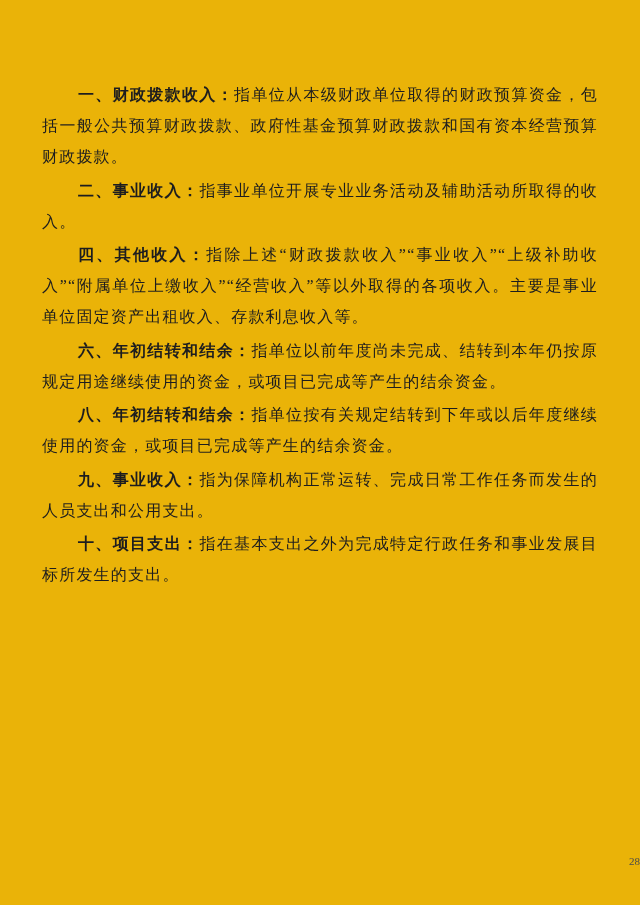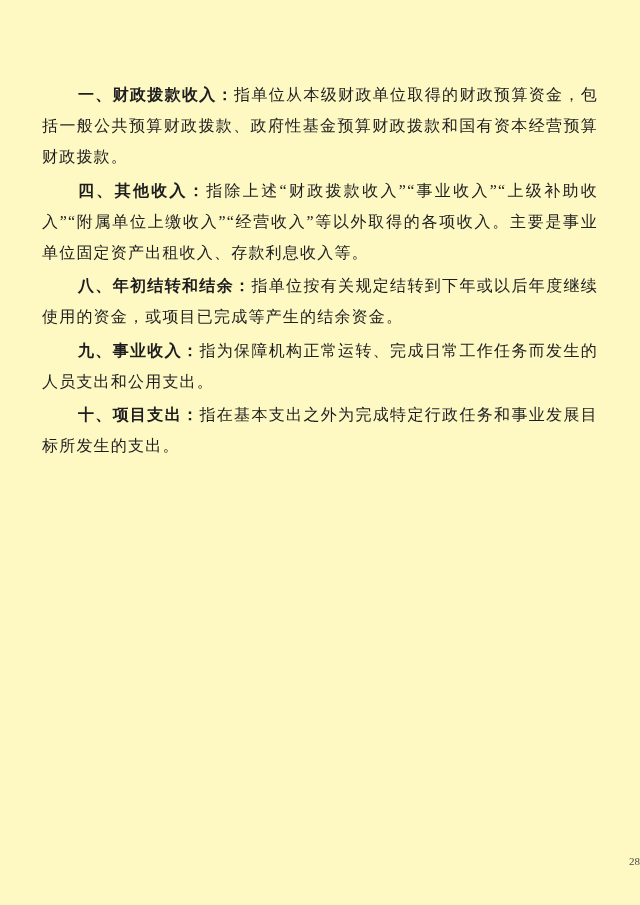--- a/index.html
+++ b/index.html
@@ -5,21 +5,21 @@
   html, body {
     margin: 0;
     padding: 0;
     background: #ffffff;
   }
   .document-page {
     position: relative;
     width: 640px;
     height: 905px;
     margin: 0 auto;
-    background: #fef9c3;
+    background: #eab308;
     box-sizing: border-box;
     padding: 79px 42px 0 42px;
     font-family: "Liberation Serif", "DejaVu Serif", serif;
     color: #1d1d1f;
     overflow: hidden;
   }
   .para {
     margin: 0 0 2.5px 0;
     font-size: 16px;
     line-height: 31px;
@@ -44,25 +44,27 @@
     font-family: "Liberation Serif", "DejaVu Serif", serif;
   }
 </style>
 </head>
 <body>
 
 <div class="document-page">
 
   <p class="para"><span class="lead">一、财政拨款收入：</span><span>指单位从本级财政单位取得的财政预算资金，包括一般公共预算财政拨款、政府性基金预算财政拨款和国有资本经营预算财政拨款。</span></p>
 
+  <p class="para"><span class="lead">二、事业收入：</span><span>指事业单位开展专业业务活动及辅助活动所取得的收入。</span></p>
 
 
   <p class="para"><span class="lead">四、其他收入：</span><span>指除上述“财政拨款收入”“事业收入”“上级补助收入”“附属单位上缴收入”“经营收入”等以外取得的各项收入。主要是事业单位固定资产出租收入、存款利息收入等。</span></p>
 
 
+  <p class="para"><span class="lead">六、年初结转和结余：</span><span>指单位以前年度尚未完成、结转到本年仍按原规定用途继续使用的资金，或项目已完成等产生的结余资金。</span></p>
 
 
   <p class="para"><span class="lead">八、年初结转和结余：</span><span>指单位按有关规定结转到下年或以后年度继续使用的资金，或项目已完成等产生的结余资金。</span></p>
 
   <p class="para"><span class="lead">九、事业收入：</span><span>指为保障机构正常运转、完成日常工作任务而发生的人员支出和公用支出。</span></p>
 
   <p class="para"><span class="lead">十、项目支出：</span><span>指在基本支出之外为完成特定行政任务和事业发展目标所发生的支出。</span></p>
 
   <div class="page-number">28</div>
 

